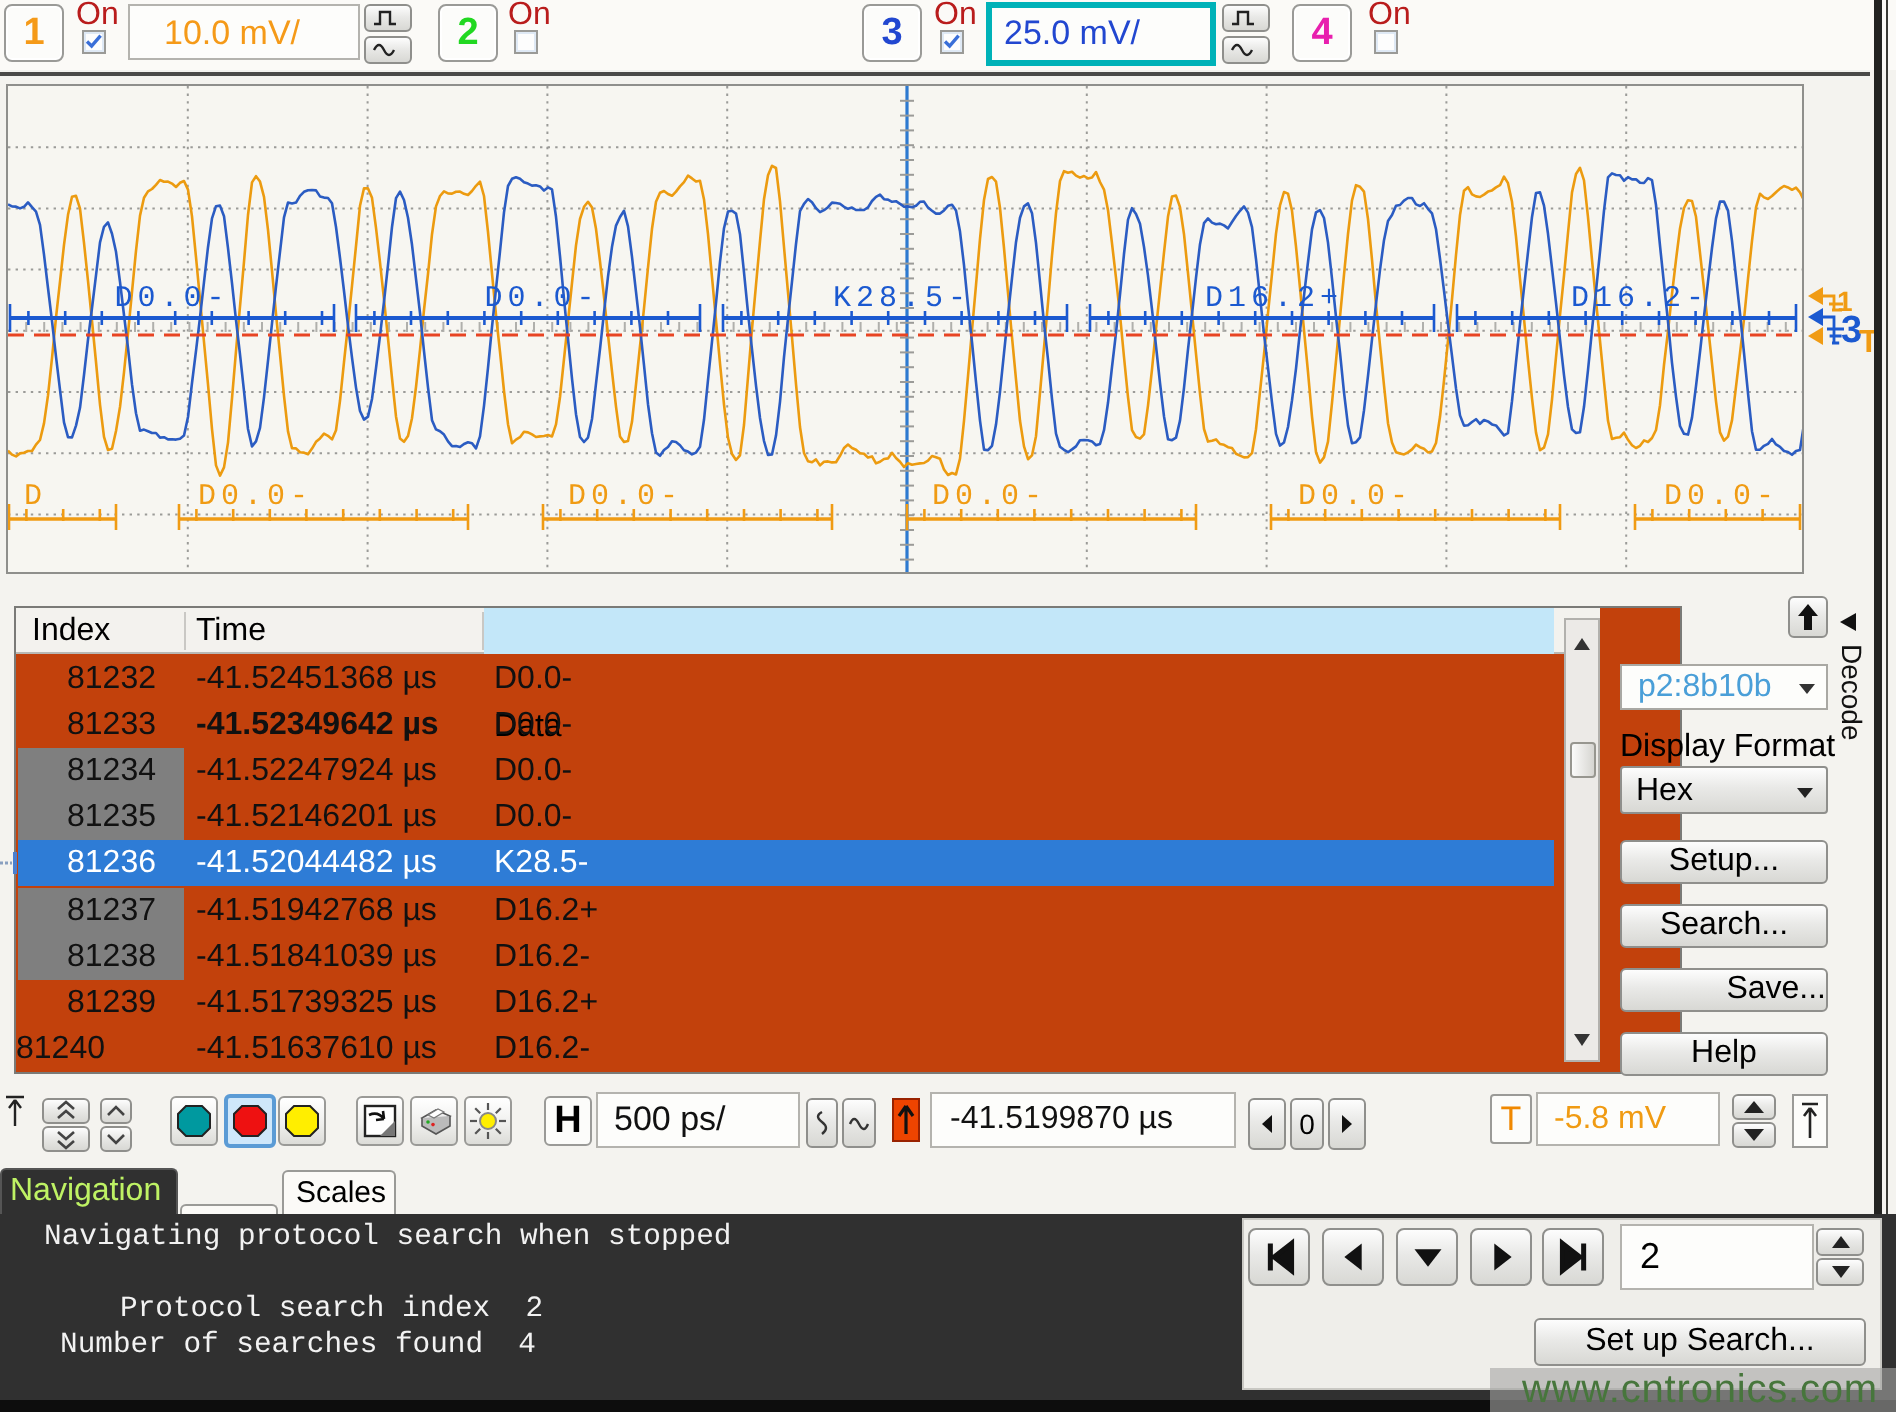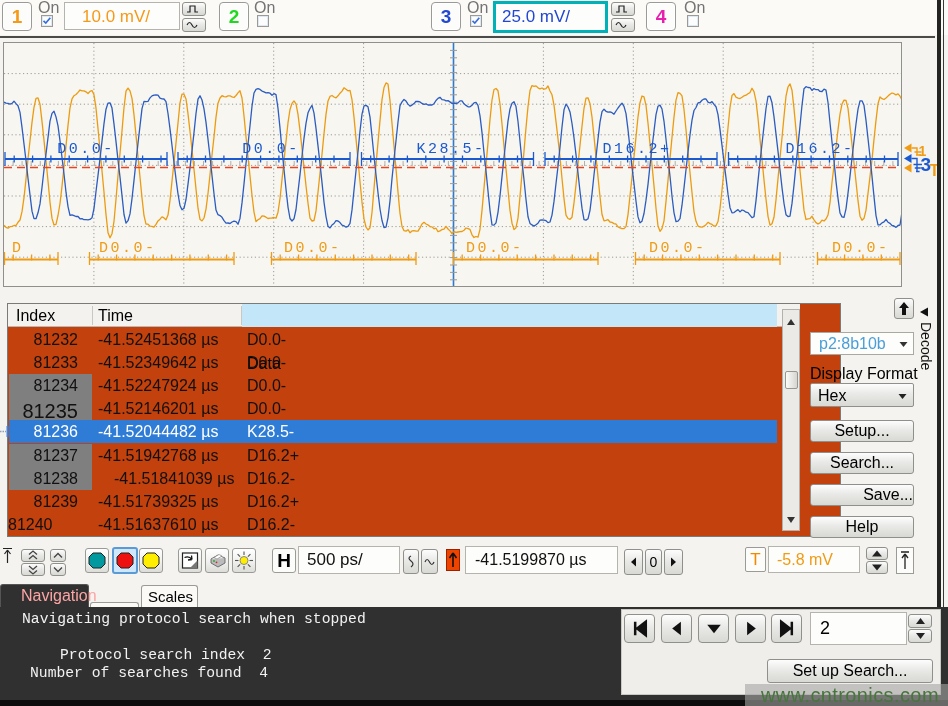--- a/index.html
+++ b/index.html
@@ -3,21 +3,21 @@
 *{margin:0;padding:0;box-sizing:border-box;}
 body{width:948px;height:706px;position:relative;overflow:hidden;
  background:#f4f3ef;font-family:"Liberation Sans",sans-serif;}
 .abs{position:absolute;}
 .btn svg{display:block;margin:auto;}
 .btn{background:linear-gradient(#fdfdfd,#e9e9e7 45%,#d8d8d4);border:1px solid #8f8f8c;border-radius:3px;}
 .chbtn{background:#fcfcfa;border:1px solid #9a9a97;border-radius:4px;
  box-shadow:inset 0 0 0 1px #fff;text-align:center;font-size:19px;font-weight:bold;line-height:27px;}
 .fld{background:#fdfdfb;border:1px solid #b4b3ae;font-size:17px;}
 .cb{width:12px;height:12px;background:#fdfdfd;border:1px solid #9a9a97;box-shadow:inset 0 0 0 1px #dfe9f5;}
-.onlbl{font-size:16px;color:#737373;}
+.onlbl{font-size:16px;color:#b91c1c;}
 </style></head><body>
 
 <div class="abs" style="left:0;top:0;width:948px;height:35px;background:#fbfaf7;"></div>
 <div class="abs chbtn" style="left:2px;top:2px;width:30px;height:29px;color:#f59a18;">1</div>
 <div class="abs onlbl" style="left:38px;top:-1px;">On</div>
 <div class="abs cb" style="left:41px;top:15px;">
     <svg width="10" height="10" viewBox="0 0 10 10" style="display:block">
       <path d="M1.5 4.8 L3.8 7 L8.3 1.8" stroke="#3a6fd8" stroke-width="1.7" fill="none"></path>
     </svg>
   </div>
@@ -372,41 +372,41 @@
   <div class="abs" style="left:234px;top:0;width:535px;height:23px;background:#c3e7f9;"></div>
   <div class="abs" style="left:84px;top:2px;width:1px;height:19px;background:#c9c8c4;"></div>
   <div class="abs" style="left:233px;top:2px;width:1px;height:19px;background:#c9c8c4;"></div>
   <div class="abs" style="left:8px;top:3px;font-size:16px;">Index</div>
   <div class="abs" style="left:90px;top:3px;font-size:16px;">Time</div>
   <div class="abs" style="left:239px;top:3px;font-size:16px;margin-top:48px;">Data</div>
   <div class="abs" style="left:0px;top:26.5px;width:70px;text-align:right;font-size:16px;color:#111;">81232</div>
   <div class="abs" style="left:90px;top:26.5px;font-size:16px;color:#111;">-41.52451368 µs</div>
   <div class="abs" style="left:239px;top:26.5px;font-size:16px;color:#111;">D0.0-</div>
   <div class="abs" style="left:0px;top:49.7px;width:70px;text-align:right;font-size:16px;color:#111;">81233</div>
-  <div class="abs" style="left:90px;top:49.7px;font-size:16px;color:#111;">-41.52349642 µs</div>
+  <div class="abs" style="left:90px;top:49.7px;font-size:16px;color:#111;font-weight:bold;">-41.52349642 µs</div>
   <div class="abs" style="left:239px;top:49.7px;font-size:16px;color:#111;">D0.0-</div>
   <div class="abs" style="left:1px;top:69.9px;width:83px;height:23px;background:#7f7f7f;"></div>
   <div class="abs" style="left:0px;top:72.9px;width:70px;text-align:right;font-size:16px;color:#111;">81234</div>
   <div class="abs" style="left:90px;top:72.9px;font-size:16px;color:#111;">-41.52247924 µs</div>
   <div class="abs" style="left:239px;top:72.9px;font-size:16px;color:#111;">D0.0-</div>
   <div class="abs" style="left:1px;top:93.1px;width:83px;height:23px;background:#7f7f7f;"></div>
-  <div class="abs" style="left:0px;top:96.1px;width:70px;text-align:right;font-size:20px;color:#111;">81235</div>
+  <div class="abs" style="left:0px;top:96.1px;width:70px;text-align:right;font-size:16px;color:#111;">81235</div>
   <div class="abs" style="left:90px;top:96.1px;font-size:16px;color:#111;">-41.52146201 µs</div>
   <div class="abs" style="left:239px;top:96.1px;font-size:16px;color:#111;">D0.0-</div>
   <div class="abs" style="left:1px;top:116.3px;width:768px;height:23px;background:#2e7cd6;"></div>
   <div class="abs" style="left:0px;top:119.3px;width:70px;text-align:right;font-size:16px;color:#fff;">81236</div>
   <div class="abs" style="left:90px;top:119.3px;font-size:16px;color:#fff;">-41.52044482 µs</div>
   <div class="abs" style="left:239px;top:119.3px;font-size:16px;color:#fff;">K28.5-</div>
   <div class="abs" style="left:1px;top:139.5px;width:83px;height:23px;background:#7f7f7f;"></div>
   <div class="abs" style="left:0px;top:142.5px;width:70px;text-align:right;font-size:16px;color:#111;">81237</div>
   <div class="abs" style="left:90px;top:142.5px;font-size:16px;color:#111;">-41.51942768 µs</div>
   <div class="abs" style="left:239px;top:142.5px;font-size:16px;color:#111;">D16.2+</div>
   <div class="abs" style="left:1px;top:162.7px;width:83px;height:23px;background:#7f7f7f;"></div>
   <div class="abs" style="left:0px;top:165.7px;width:70px;text-align:right;font-size:16px;color:#111;">81238</div>
-  <div class="abs" style="left:106px;top:165.7px;font-size:16px;color:#111;">-41.51841039 µs</div>
+  <div class="abs" style="left:90px;top:165.7px;font-size:16px;color:#111;">-41.51841039 µs</div>
   <div class="abs" style="left:239px;top:165.7px;font-size:16px;color:#111;">D16.2-</div>
   <div class="abs" style="left:0px;top:188.9px;width:70px;text-align:right;font-size:16px;color:#111;">81239</div>
   <div class="abs" style="left:90px;top:188.9px;font-size:16px;color:#111;">-41.51739325 µs</div>
   <div class="abs" style="left:239px;top:188.9px;font-size:16px;color:#111;">D16.2+</div>
   <div class="abs" style="left:0px;top:212.1px;width:70px;text-align:left;font-size:16px;color:#111;">81240</div>
   <div class="abs" style="left:90px;top:212.1px;font-size:16px;color:#111;">-41.51637610 µs</div>
   <div class="abs" style="left:239px;top:212.1px;font-size:16px;color:#111;">D16.2-</div>
 
   <div class="abs" style="left:774px;top:5px;width:18px;height:222px;background:#eceae7;border:1px solid #b2b1ad;">
     <svg class="abs" style="left:3px;top:8px;" width="10" height="8" viewBox="0 0 10 8">
@@ -552,21 +552,21 @@
   </div>
 <div class="btn abs" style="left:866px;top:561px;width:22px;height:13px;">
     <svg width="20" height="11" viewBox="0 0 20 11">
       <path d="M10 8.5 L15 2.5 L5 2.5 Z" fill="#222"></path>
     </svg>
   </div>
 <div class="abs" style="left:896px;top:547px;width:18px;height:27px;background:#fcfcfa;border:1px solid #9a9a97;"><svg width="16" height="25" viewBox="0 0 16 25">
       <path d="M4 4 H12 M8 6 V21 M8 6 L5 10 M8 6 L11 10" stroke="#222" stroke-width="1.3" fill="none"></path>
     </svg></div>
 
-<div class="abs" style="left:0;top:584px;width:89px;height:23px;background:#303030;border:1px solid #555;border-bottom:none;border-radius:3px 3px 0 0;color:#fca5a5;font-size:16px;line-height:22px;padding-left:20px;">Navigation</div>
+<div class="abs" style="left:0;top:584px;width:89px;height:23px;background:#303030;border:1px solid #555;border-bottom:none;border-radius:3px 3px 0 0;color:#bef264;font-size:16px;line-height:22px;padding-left:4px;">Navigation</div>
 <div class="abs" style="left:90px;top:585px;width:49px;height:22px;background:#fbfaf7;border:1px solid #9a9a97;border-bottom:none;border-radius:3px 3px 0 0;color:#000;font-size:15px;line-height:21px;padding-left:6px;margin-top:17px;">Status</div>
 <div class="abs" style="left:141px;top:585px;width:57px;height:22px;background:#fbfaf7;border:1px solid #9a9a97;border-bottom:none;border-radius:3px 3px 0 0;color:#000;font-size:15px;line-height:21px;padding-left:6px;">Scales</div>
 
 <div class="abs" style="left:0;top:607px;width:948px;height:93px;background:#303030;"></div>
 <div class="abs" style="left:0;top:700px;width:948px;height:6px;background:#0d0d0d;"></div>
 <div class="abs" style="left:22px;top:611px;font-family:'Liberation Mono',monospace;font-size:14.7px;color:#f2f2f2;white-space:pre;">Navigating protocol search when stopped</div>
 <div class="abs" style="left:60px;top:647px;font-family:'Liberation Mono',monospace;font-size:14.7px;color:#f2f2f2;white-space:pre;">Protocol search index  2</div>
 <div class="abs" style="left:30px;top:665px;font-family:'Liberation Mono',monospace;font-size:14.7px;color:#f2f2f2;white-space:pre;">Number of searches found  4</div>
 
 <div class="abs" style="left:621px;top:609px;width:320px;height:86px;background:#efeeea;border:1px solid #c9c8c3;"></div>

